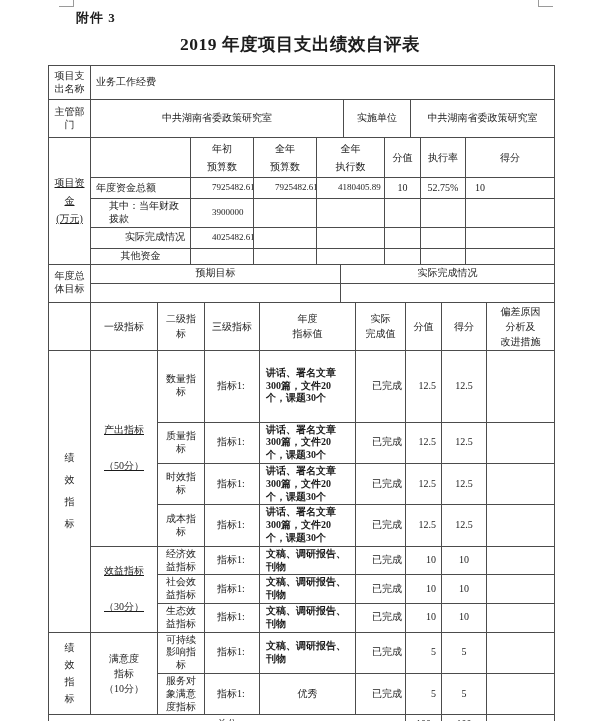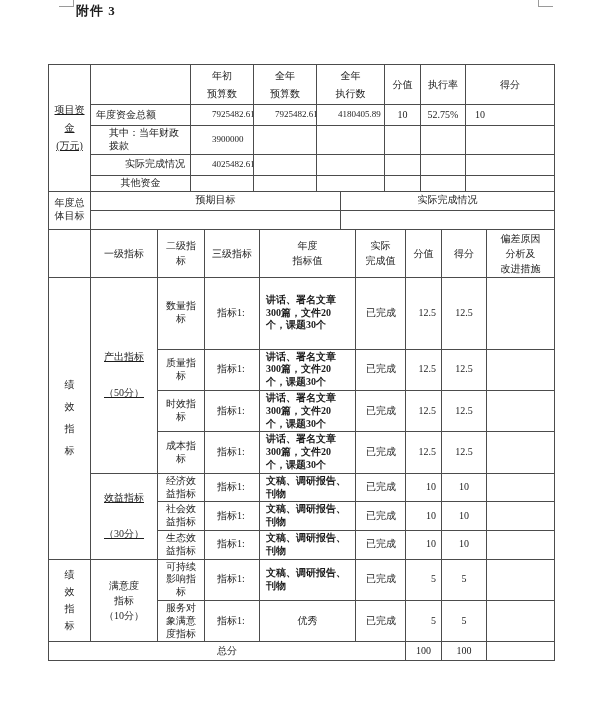--- a/index.html
+++ b/index.html
@@ -8,21 +8,21 @@
     width:600px; height:721px;
     font-family:"Liberation Serif","DejaVu Serif",serif;
     color:#1c1c1c;
   }
   .page { position:relative; width:600px; height:721px; background:#fff; overflow:hidden; }
 
   .mark { position:absolute; top:0; width:15px; height:7px; }
   .mark.left  { left:59px;  border-right:1px solid #9a9a9a; border-bottom:1px solid #9a9a9a; }
   .mark.right { left:538px; border-left:1px solid #9a9a9a;  border-bottom:1px solid #9a9a9a; }
 
-  .attach { position:absolute; left:76px; top:2px; font-size:13px; font-weight:bold; letter-spacing:1px; }
+  .attach { position:absolute; left:76px; top:9px; font-size:13px; font-weight:bold; letter-spacing:1px; }
   .title  { position:absolute; left:0; right:0; top:32px; text-align:center;
             font-size:17.5px; font-weight:bold; letter-spacing:0.5px; }
 
   .tables { position:absolute; left:48px; top:65px; width:506px; }
   table { border-collapse:collapse; table-layout:fixed; width:506px; }
   table + table { margin-top:-1px; }
   td {
     border:1px solid #4c4c4c;
     font-size:10px; line-height:1.28;
     text-align:center; vertical-align:middle;
@@ -30,52 +30,65 @@
     padding:1px 3px;
   }
   .tl { text-align:left; padding-left:5px; }
   .trr { text-align:right; padding-right:5px; }
   .num { font-size:9px; text-align:left; padding-left:21px; padding-right:1px; }
   .fhdr td { line-height:1.8;text-align:center; }
   .ihdr td { line-height:1.5; }
   .vlabel { line-height:2.2; font-size:10px; }
   .g1 { line-height:1.8;text-decoration:underline; }
   .g2 { line-height:1.5; }
-  .done { text-align:center; padding-left:4px;margin-top:44px; }
+  .done { text-align:right; padding-left:4px;margin-top:44px; }
   .scr { text-align:right; padding-right:5px; }
   .pts-l { text-align:left; padding-left:9px; }
   .annual { text-align:left; padding-left:6px;font-weight:bold; }
   .lv3 { text-align:left; padding-left:12px; }
 
   .footer { position:absolute; left:84px; top:702px; font-size:10.5px; white-space:nowrap; }
   .footer span { display:inline-block; }
   .gap-lg { margin-right:22px; }
   .gap-md { margin-right:14px; }
   .gap-sm { margin-right:8px; }
 </style>
 </head>
 <body>
 
 <div class="page">
 
   <div class="mark left"></div>
   <div class="mark right"></div>
 
   <div class="attach">附件 3</div>
+  <div class="title">2019 年度项目支出绩效自评表</div>
 
   <div class="tables">
 
     <table>
       <colgroup>
           <col style="width:42px">
           <col style="width:253px">
           <col style="width:67px">
           <col style="width:144px">
         </colgroup>
       <tbody>
+          <tr style="height:34px">
+        <td>项目支
+出名称</td>
+        <td colspan="3" class="tl">业务工作经费</td>
+      </tr>
+      <tr style="height:38px">
+        <td>主管部
+门</td>
+        <td>中共湖南省委政策研究室</td>
+        <td>实施单位</td>
+        <td>中共湖南省委政策研究室</td>
+      </tr>
     </tbody>
       </table>
 
     <table>
       <colgroup>
           <col style="width:42px">
           <col style="width:100px">
           <col style="width:63px">
           <col style="width:63px">
           <col style="width:68px">

